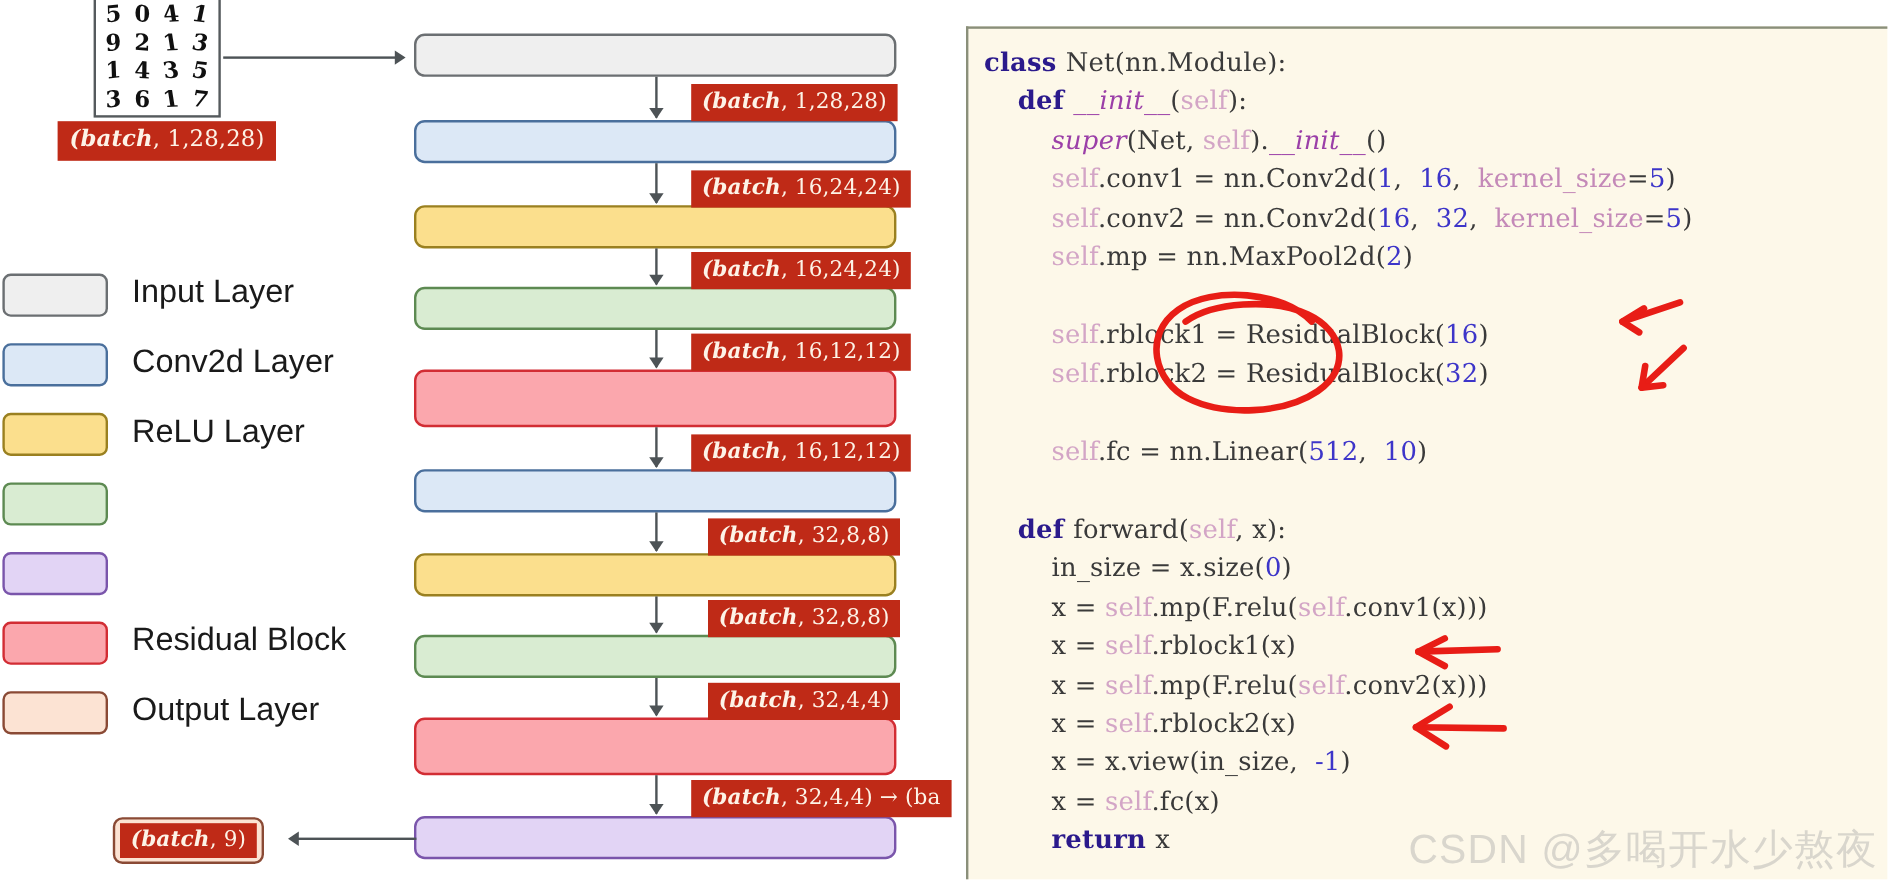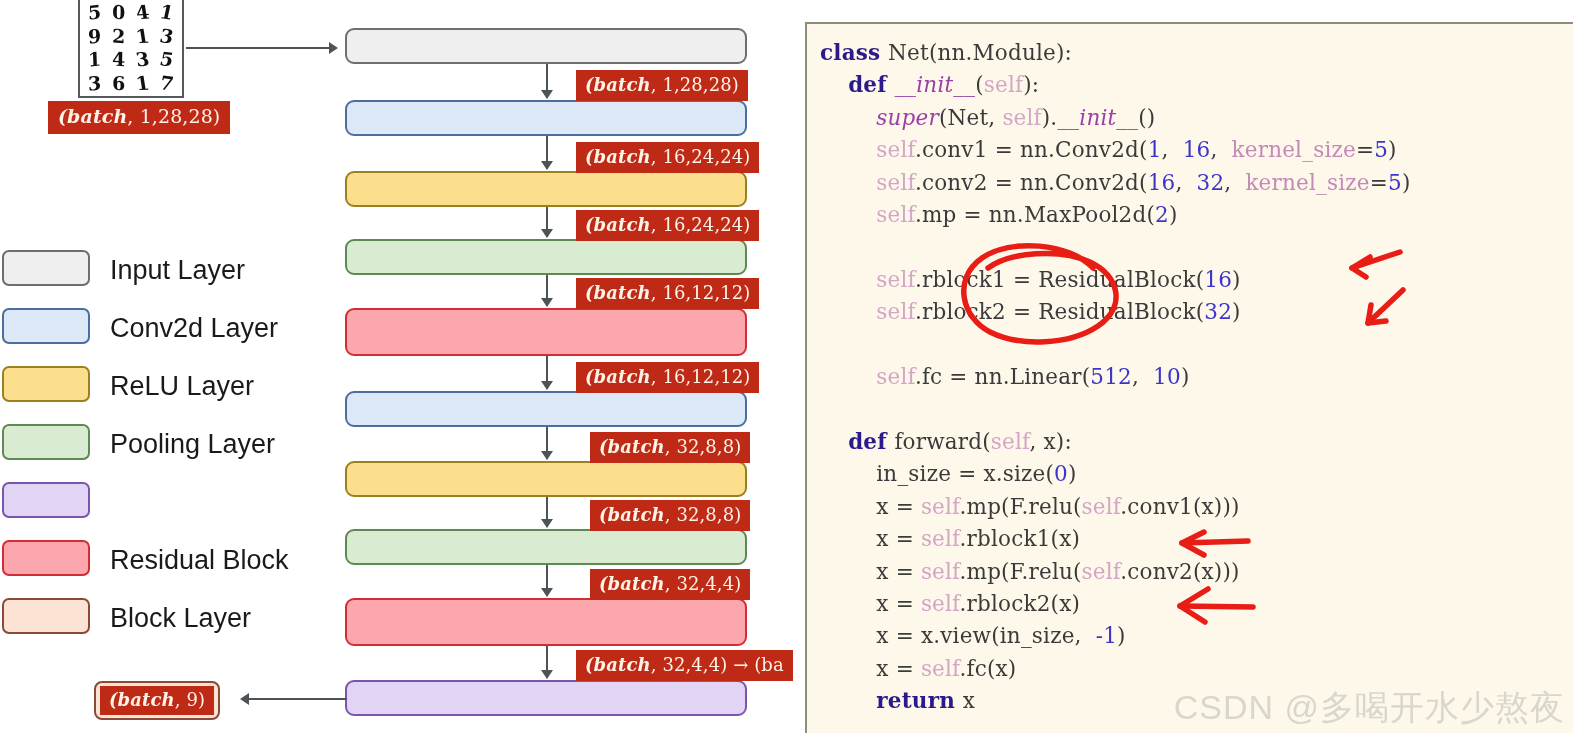--- a/index.html
+++ b/index.html
@@ -44,21 +44,21 @@
     white-space: nowrap;
     letter-spacing: .1px;
   }
   .shape-tag i { font-style: italic; font-weight: 700; }
 
   #input-shape-tag { left: 48px; top: 101px; font-size: 19px; padding: 6px 10px 8px 10px; }
 
   
   #legend { position: absolute; left: 2px; top: 228px; }
   .legend-row {
-    display: flex; align-items: flex-end;
+    display: flex; align-items: flex-start;
     height: 58px;
   }
   .legend-swatch {
     width: 88px; height: 36px;
     border-radius: 7px;
     border-width: 2px; border-style: solid;
     flex: 0 0 auto;
   }
   .legend-label {
     margin-left: 20px;
@@ -194,32 +194,31 @@
       <div class="legend-row">
         <div class="legend-swatch" style="background: rgb(220, 232, 246); border-color: rgb(74, 111, 156);"></div>
         <div class="legend-label">Conv2d Layer</div>
       </div>
       <div class="legend-row">
         <div class="legend-swatch" style="background: rgb(251, 223, 141); border-color: rgb(154, 128, 32);"></div>
         <div class="legend-label">ReLU Layer</div>
       </div>
       <div class="legend-row">
         <div class="legend-swatch" style="background: rgb(217, 236, 210); border-color: rgb(93, 138, 82);"></div>
-        <div class="legend-label">Pooling Layer</div>
       </div>
       <div class="legend-row">
         <div class="legend-swatch" style="background: rgb(226, 212, 245); border-color: rgb(122, 85, 171);"></div>
       </div>
       <div class="legend-row">
         <div class="legend-swatch" style="background: rgb(251, 167, 173); border-color: rgb(210, 45, 52);"></div>
         <div class="legend-label">Residual Block</div>
       </div>
       <div class="legend-row">
         <div class="legend-swatch" style="background: rgb(252, 227, 211); border-color: rgb(138, 74, 53);"></div>
-        <div class="legend-label">Block Layer</div>
+        <div class="legend-label">Output Layer</div>
       </div>
     </div>
 
   <div id="flow">
       <div class="flow-box" style="top: 28px; height: 36px; background: rgb(239, 239, 239); border-color: rgb(107, 111, 114);"></div>
       <div class="flow-box" style="top: 100px; height: 36px; background: rgb(220, 232, 246); border-color: rgb(74, 111, 156);"></div>
       <div class="flow-box" style="top: 171px; height: 36px; background: rgb(251, 223, 141); border-color: rgb(154, 128, 32);"></div>
       <div class="flow-box" style="top: 239px; height: 36px; background: rgb(217, 236, 210); border-color: rgb(93, 138, 82);"></div>
       <div class="flow-box" style="top: 308px; height: 48px; background: rgb(251, 167, 173); border-color: rgb(210, 45, 52);"></div>
       <div class="flow-box" style="top: 391px; height: 36px; background: rgb(220, 232, 246); border-color: rgb(74, 111, 156);"></div>

